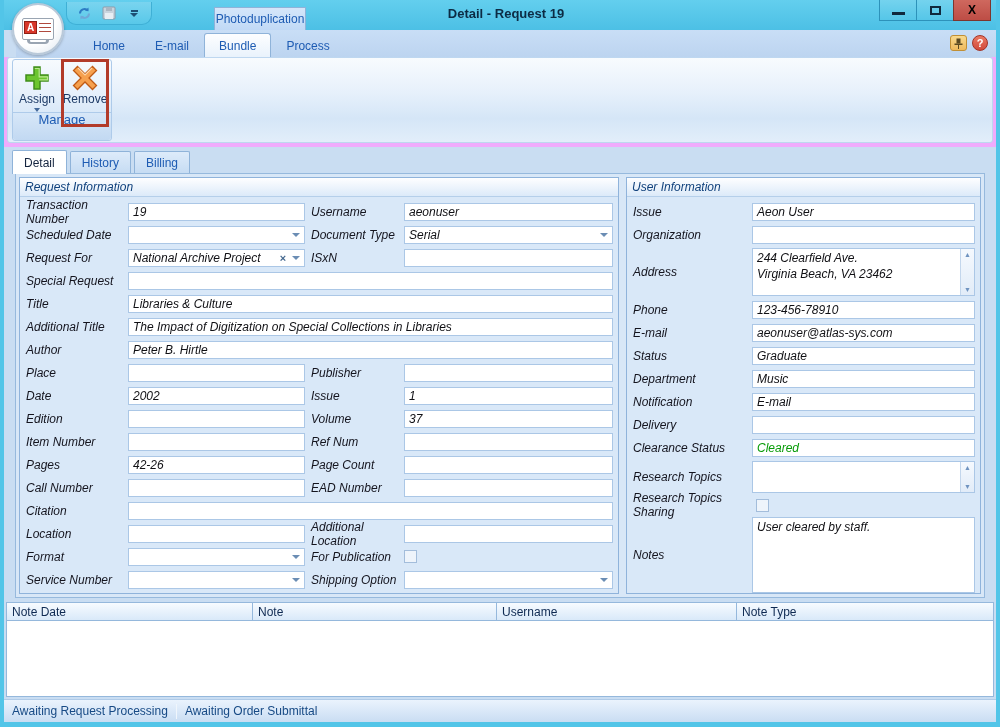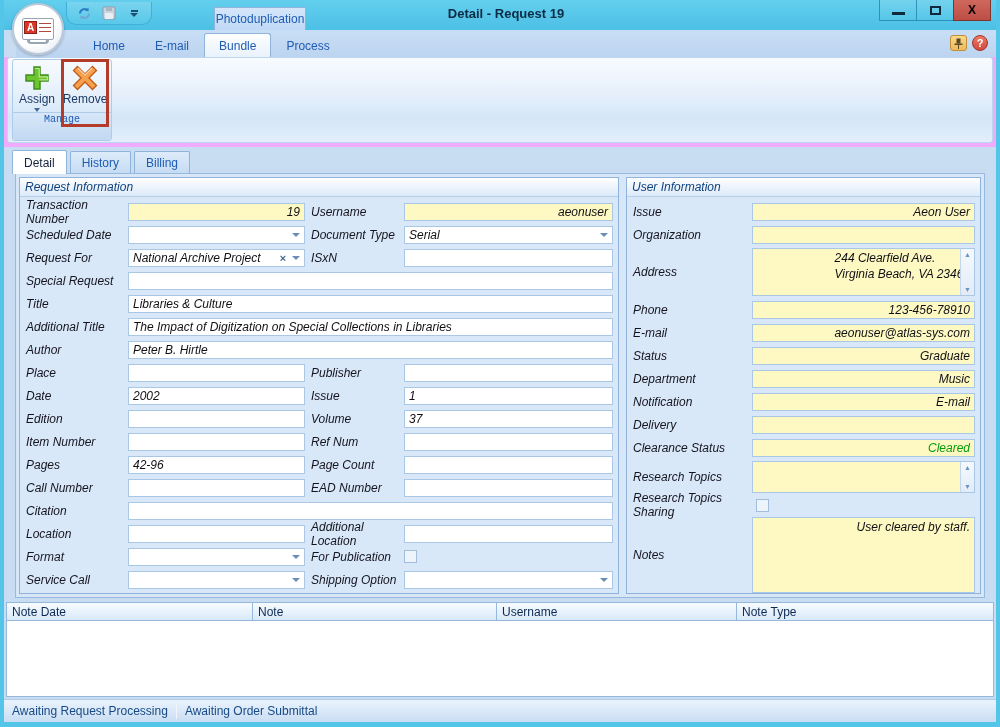--- a/index.html
+++ b/index.html
@@ -61,21 +61,21 @@
     border:1px solid #a33327; color:#fff; font-size:11px; font-weight:bold;
     display:flex; align-items:center; justify-content:center; }
   
   .ribbon-band { flex:none; height:90px; padding:0 3px 4px; background:#f0abfc; }
   .ribbon-panel { position:relative; height:100%; border:1px solid #bed7f0; border-radius:3px;
     background:linear-gradient(180deg,#f8fbfe 0%,#e6f0fb 42%,#d5e6f7 72%,#e2eefa 100%); }
   .rgroup { position:absolute; left:4px; top:1px; width:100px; height:82px;
     border:1px solid #aecbea; border-radius:3px; display:flex; flex-direction:column; }
   .rgroup-body { flex:1; display:flex; }
   .rgroup-label { height:32px; background:linear-gradient(#d7e7f8,#c2d9f2); border-top:1px solid #aecbea;
-    border-radius:0 0 3px 3px; font-size:10px; color:#1e5cb3; text-align:center; line-height:14px;font-family:Liberation Mono, monospace; }
+    border-radius:0 0 3px 3px; font-size:13px; color:#1e5cb3; text-align:center; line-height:14px; }
   .bigbtn { width:48px; display:flex; flex-direction:column; align-items:center; padding-top:5px; gap:1px; }
   .bigbtn .cap { font-size:12px; color:#1d3a66; }
   .bigbtn .drop { margin-top:1px; width:0; height:0; border-left:3px solid transparent;
     border-right:3px solid transparent; border-top:4px solid #44699a; }
   .hl-box { position:absolute; left:48px; top:-1px; width:48px; height:68px;
     border:3px solid #b23b2a; z-index:3; pointer-events:none; }
   
   .doctabs { flex:none; height:26px; display:flex; align-items:flex-end; padding-left:8px; gap:3px;
     background:#c9ddf2; }
   .dtab { height:22px; padding:0 11px; display:flex; align-items:center; font-size:12px;
@@ -94,21 +94,21 @@
   .gb-body { flex:1; padding:3px 5px 2px 6px; display:flex; flex-direction:column; min-height:0; }
   .r { flex:none; height:23px; display:flex; align-items:center; }
   .l { width:102px; flex:none; font-size:12px; color:#14141e; }
   .l2 { width:99px; flex:none; padding-left:6px; font-size:12px; color:#14141e; }
   .lr { width:119px; flex:none; font-size:12px; color:#14141e; }
   .fld { position:relative; display:flex; align-items:center; height:18px;
     border:1px solid #abc7e6; background:#fff; padding:0 4px; font-size:12px; color:#101014;
     overflow:hidden; white-space:nowrap; }
   .f1 { width:177px; flex:none; }
   .f2 { flex:1; }
-  .ro { background:#fef9c3;justify-content:flex-end; }
+  .ro { background:#ffffff; }
   .dd { margin-left:auto; width:0; height:0; border-left:4px solid transparent;
     border-right:4px solid transparent; border-top:4px solid #6b8db4; flex:none; }
   .clear-x { margin-left:auto; color:#44688f; font-size:11px; font-weight:bold; flex:none; }
   .clear-x + .dd { margin-left:6px; }
   .cb { width:13px; height:13px; background:#eef4fb; border:1px solid #a3bddb; flex:none; }
   .multi { height:auto; align-items:flex-start; white-space:pre-line; padding-top:2px; line-height:1.3; }
   .r.tall-address { height:52px; align-items:center; }
   .r.tall-address .fld { height:48px; }
   .r.tall-research { height:36px; }
   .r.tall-research .fld { height:32px; }
@@ -349,21 +349,21 @@
             </div>
           <span class="l2">Ref Num</span>
           <div class="fld f2">
               <span></span>
             </div>
         </div>
 
         <div class="r">
           <span class="l">Pages</span>
           <div class="fld f1">
-              <span>42-96</span>
+              <span>42-26</span>
             </div>
           <span class="l2">Page Count</span>
           <div class="fld f2">
               <span></span>
             </div>
         </div>
 
         <div class="r">
           <span class="l">Call Number</span>
           <div class="fld f1">
@@ -397,21 +397,21 @@
           <span class="l">Format</span>
           <div class="fld f1">
               <span></span>
               <span class="dd"></span>
             </div>
           <span class="l2">For Publication</span>
           <span class="cb"></span>
         </div>
 
         <div class="r">
-          <span class="l">Service Call</span>
+          <span class="l">Service Number</span>
           <div class="fld f1">
               <span></span>
               <span class="dd"></span>
             </div>
           <span class="l2">Shipping Option</span>
           <div class="fld f2">
               <span></span>
               <span class="dd"></span>
             </div>
         </div>

